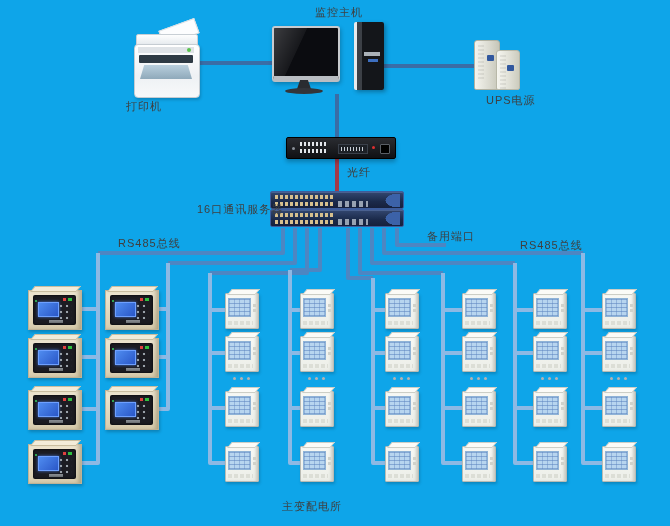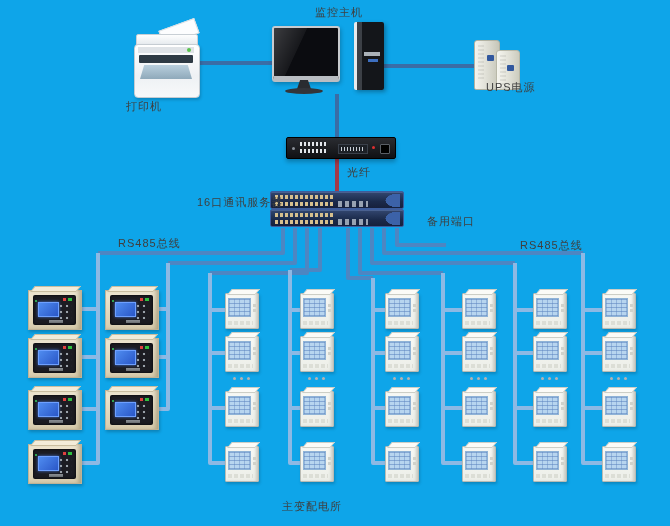--- a/index.html
+++ b/index.html
@@ -170,24 +170,24 @@
         <path d="M515 408 H533"></path>
       <path d="M583 253 V463 H602"></path>
       <path d="M583 310 H602"></path>
         <path d="M583 353 H602"></path>
         <path d="M583 408 H602"></path>
     </g>
   </svg>
 
   <span class="lbl" style="left:315px;top:5px">监控主机</span>
   <span class="lbl" style="left:126px;top:99px">打印机</span>
-  <span class="lbl" style="left:486px;top:80px">UPS电源</span>
+  <span class="lbl" style="left:486px;top:93px">UPS电源</span>
   <span class="lbl" style="left:347px;top:165px">光纤</span>
-  <span class="lbl" style="left:197px;top:195px">16口通讯服务器</span>
-  <span class="lbl" style="left:427px;top:214px">备用端口</span>
+  <span class="lbl" style="left:197px;top:202px">16口通讯服务器</span>
+  <span class="lbl" style="left:427px;top:229px">备用端口</span>
   <span class="lbl" style="left:118px;top:236px">RS485总线</span>
   <span class="lbl" style="left:520px;top:238px">RS485总线</span>
   <span class="lbl" style="left:282px;top:499px">主变配电所</span>
 
   <div class="pc dev">
     <i class="monitor"></i>
     <i class="stand"></i>
     <i class="base"></i>
     <i class="tower"></i>
   </div>

